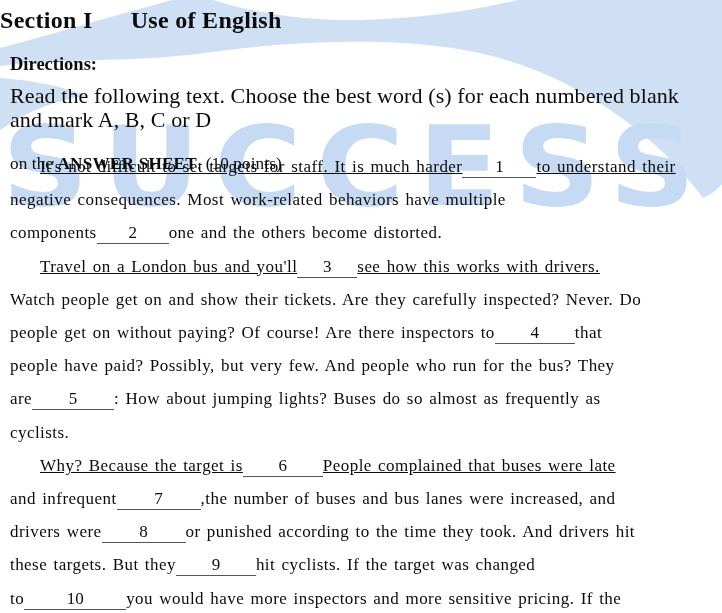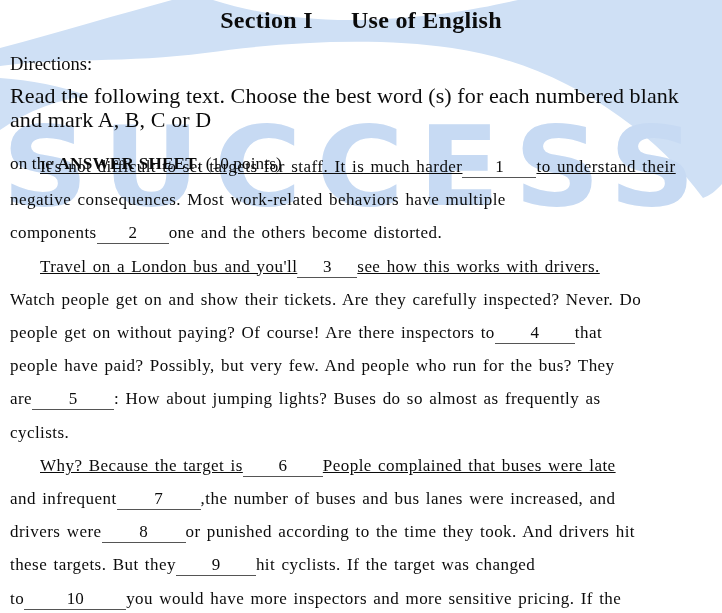--- a/index.html
+++ b/index.html
@@ -24,28 +24,28 @@
     line-height:120px;
     letter-spacing:14px;
     white-space:nowrap;
     transform:scaleY(0.92);
     transform-origin:top left;
   }
   
   .content{position:absolute;inset:0;z-index:1;}
   .sec-title{
     position:absolute;top:4px;left:0;width:722px;
-    text-align:center;
+    text-align:left;
     font-weight:bold;font-size:24px;line-height:32px;
     letter-spacing:0.3px;
   }
   .sec-title .gap{display:inline-block;width:38px;}
   .directions-head{
     position:absolute;top:52px;left:10px;
-    font-weight:normal;font-size:18.5px;line-height:24px;
+    font-weight:bold;font-size:18.5px;line-height:24px;
   }
   .dir-line1{
     position:absolute;top:84px;left:10px;width:706px;
     font-size:22px;line-height:24px;letter-spacing:0.1px;
   }
   .dir-line2{
     position:absolute;top:116px;left:10px;width:706px;
     font-size:17.2px;line-height:24px;letter-spacing:0.1px;margin-top:36px;
   }
   .dir-line2 b{letter-spacing:0.2px;}

